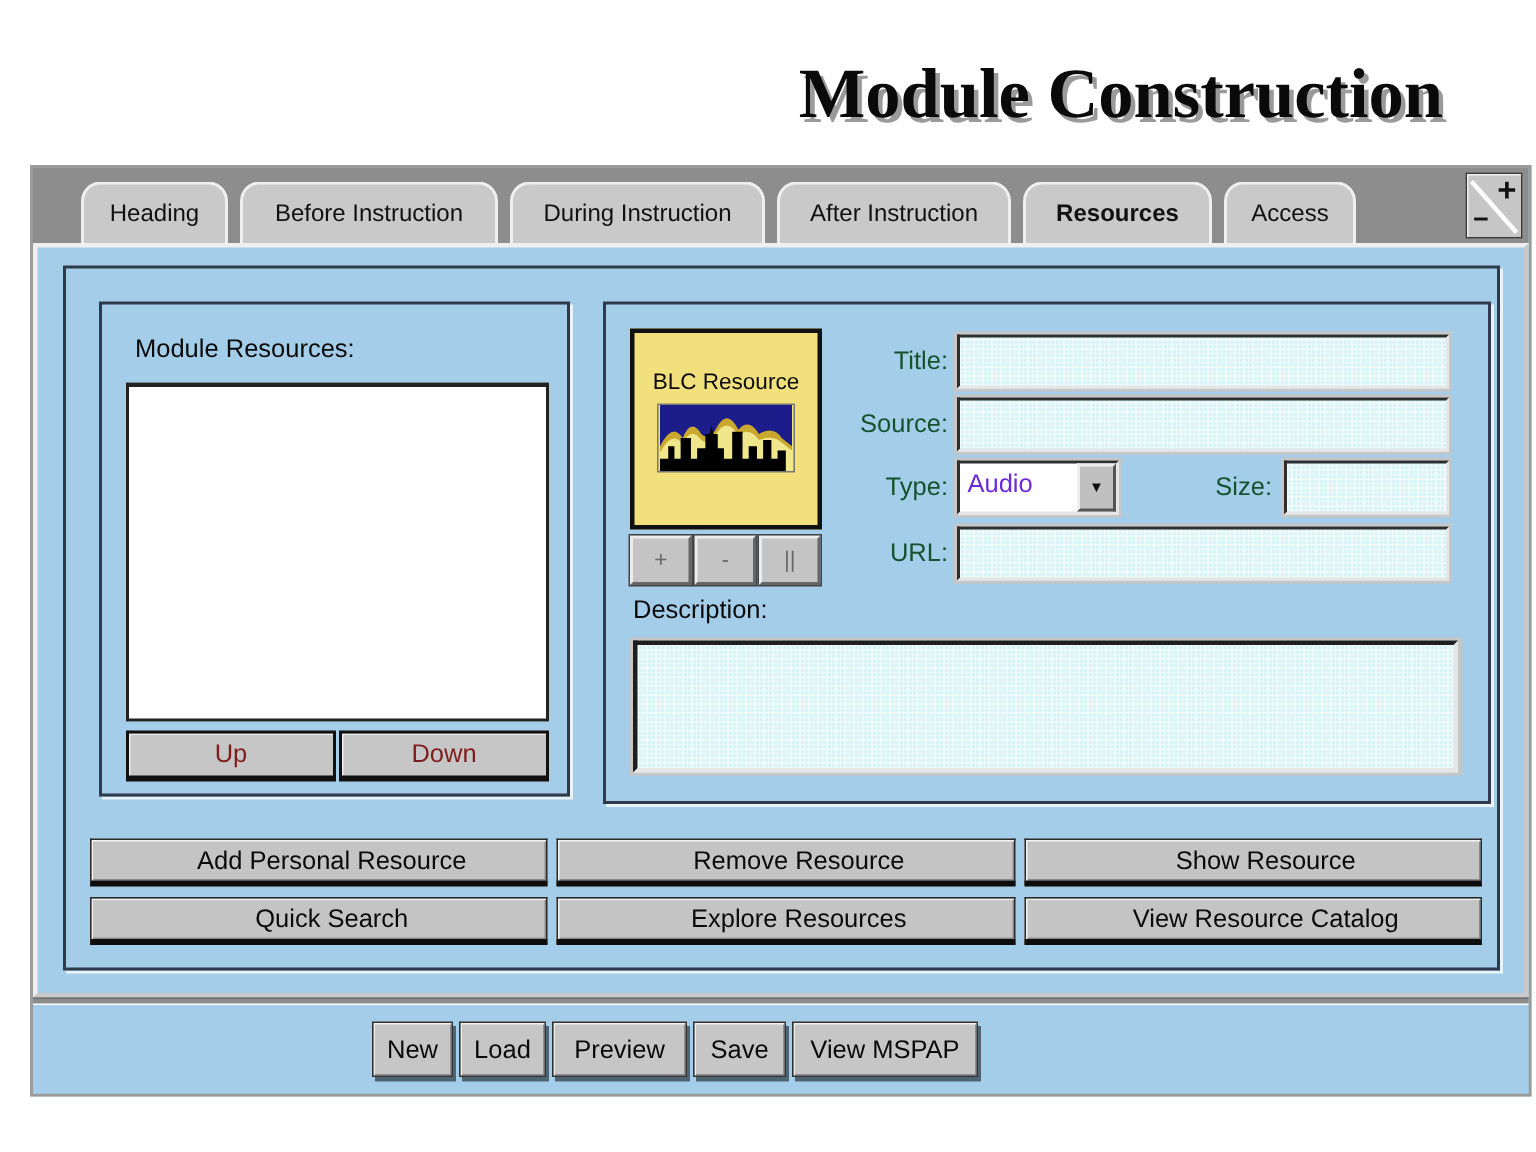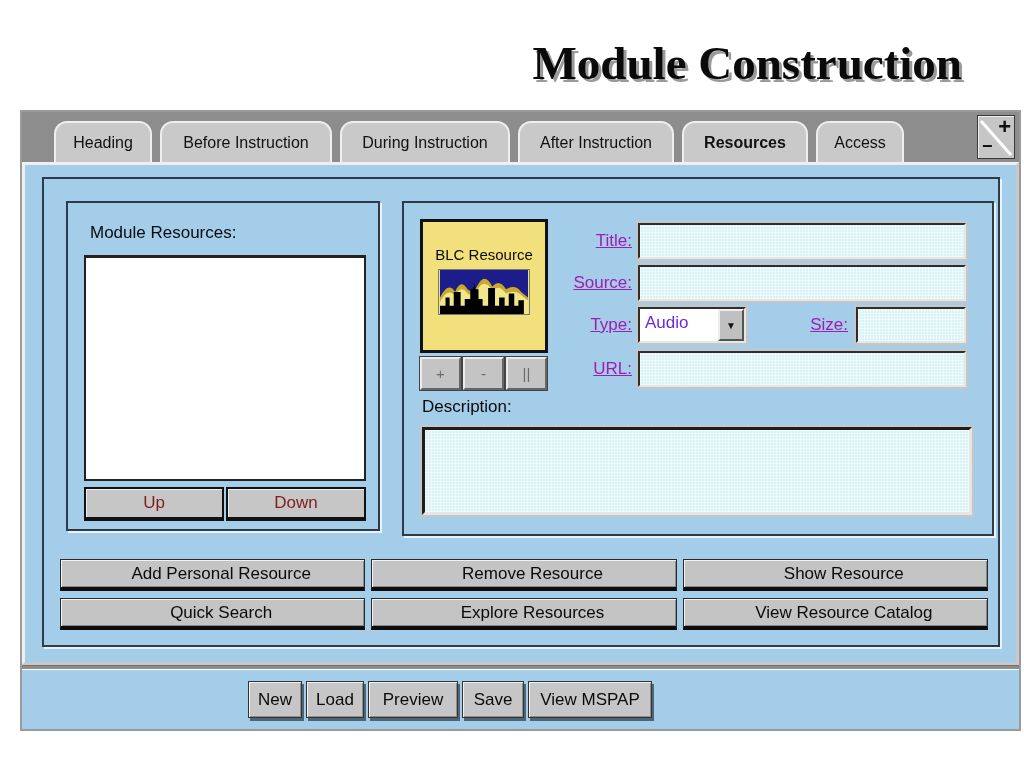--- a/index.html
+++ b/index.html
@@ -84,21 +84,21 @@
   .blc-img { margin-top:6px; border:1px solid #777; }
   .mini-row { position:absolute; left:16px; top:154px; width:128px; display:flex; gap:2px; }
   .mini-btn {
     width:41px; height:33px; background:#c4c4c4;
     border:2px solid; border-color:#ececec #666 #666 #ececec; outline:1px solid #444;
     color:#6a6a6a; font-size:15px; display:flex; align-items:center; justify-content:center;
     cursor:default;
   }
 
   
-  .fld-label { position:absolute; font-size:17px; color:#a21caf; text-align:right; width:90px;text-decoration:underline; }
+  .fld-label { position:absolute; font-size:17px; color:#14532d; text-align:right; width:90px; }
   .field {
     position:absolute; height:36px; width:328px; left:234px;
     background-color:#d7f3f5;
     background-image:
       repeating-linear-gradient(0deg,  rgba(255,255,255,.5) 0 1px, transparent 1px 3px),
       repeating-linear-gradient(90deg, rgba(255,255,255,.5) 0 1px, transparent 1px 3px);
     border:2px solid; border-color:#2e2e2e #e6e6e6 #e6e6e6 #2e2e2e;
     box-shadow:0 0 0 2px #c6c6c6;
     font-size:16px; padding:0 6px; color:#0a0a0a;
   }

